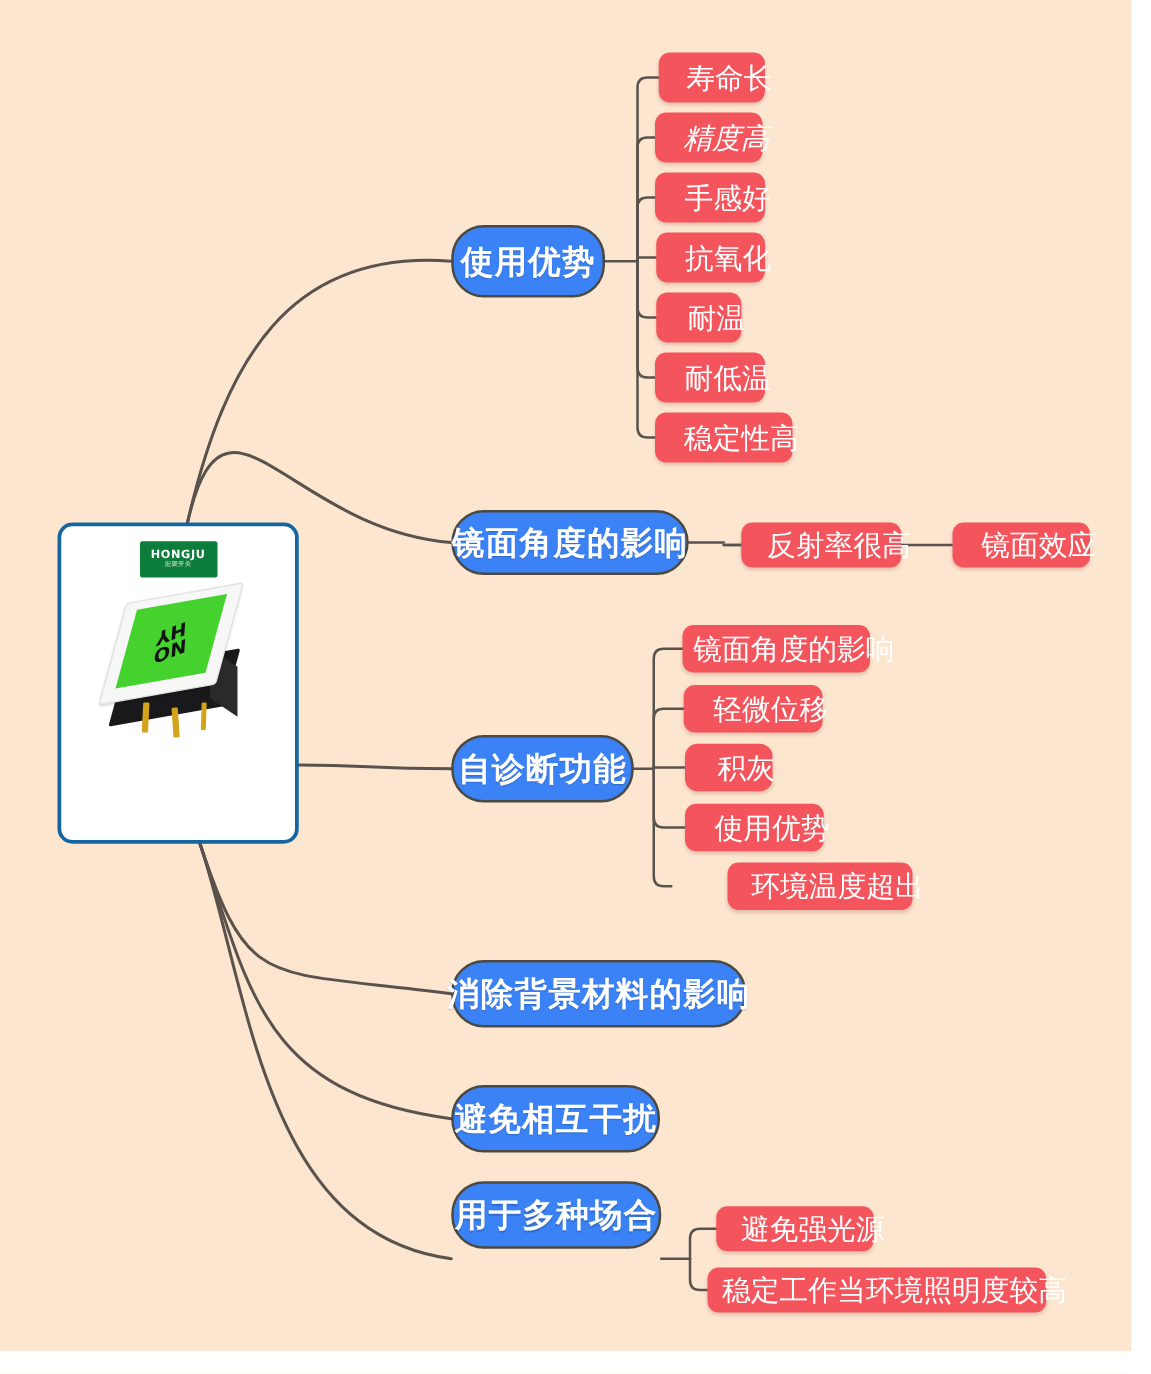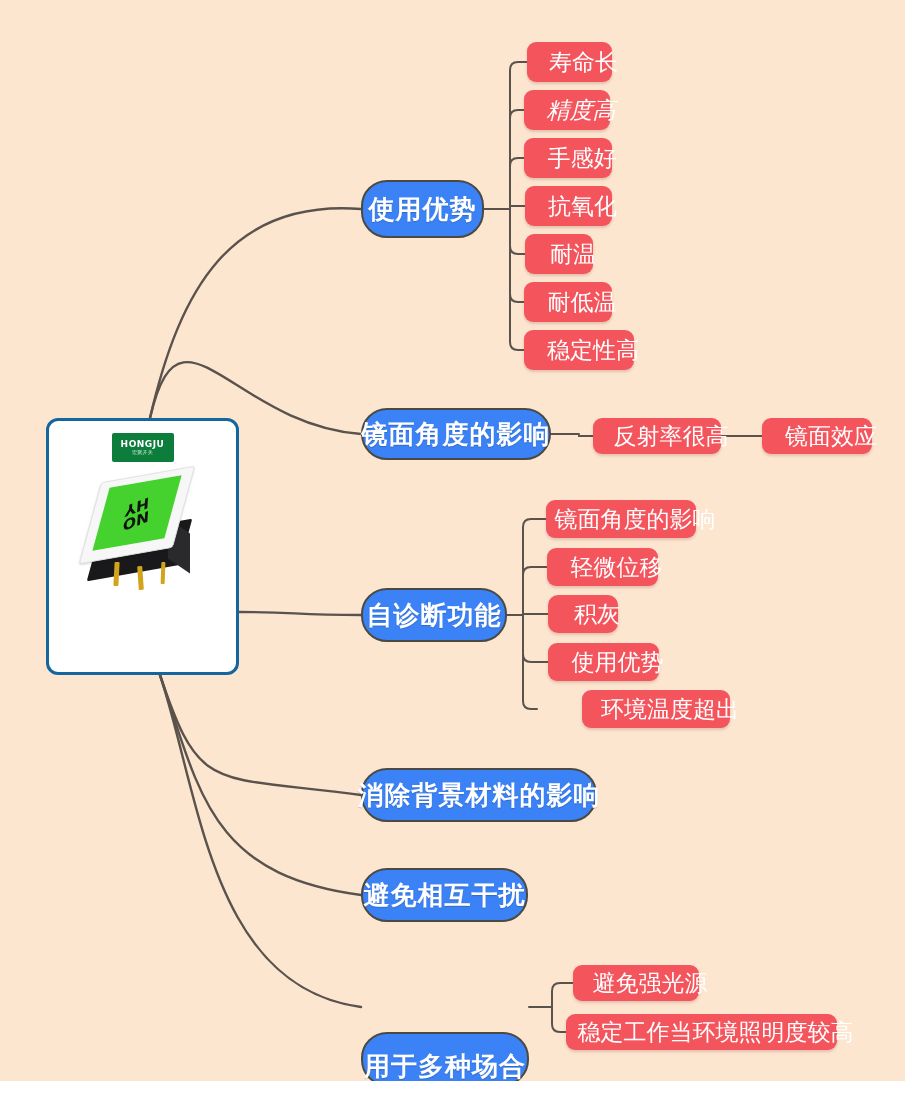--- a/index.html
+++ b/index.html
@@ -217,21 +217,21 @@
       </div>
       <div class="leaf" style="left: 537px; top: 690px; width: 148px; height: 38px; margin-left: 45px;">
         <span>环境温度超出</span>
       </div>
       <div class="branch" style="left: 361px; top: 768px; width: 236px; height: 54px;">
         <span>消除背景材料的影响</span>
       </div>
       <div class="branch" style="left: 361px; top: 868px; width: 167px; height: 54px;">
         <span>避免相互干扰</span>
       </div>
-      <div class="branch" style="left: 361px; top: 1032px; width: 168px; height: 54px; align-items: flex-end;">
+      <div class="branch" style="left: 361px; top: 945px; width: 168px; height: 54px;">
         <span>用于多种场合</span>
       </div>
       <div class="leaf" style="left: 573px; top: 965px; width: 126px; height: 36px;">
         <span>避免强光源</span>
       </div>
       <div class="leaf" style="left: 566px; top: 1014px; width: 271px; height: 36px;">
         <span>稳定工作当环境照明度较高</span>
       </div>
     </div>
 </div>

